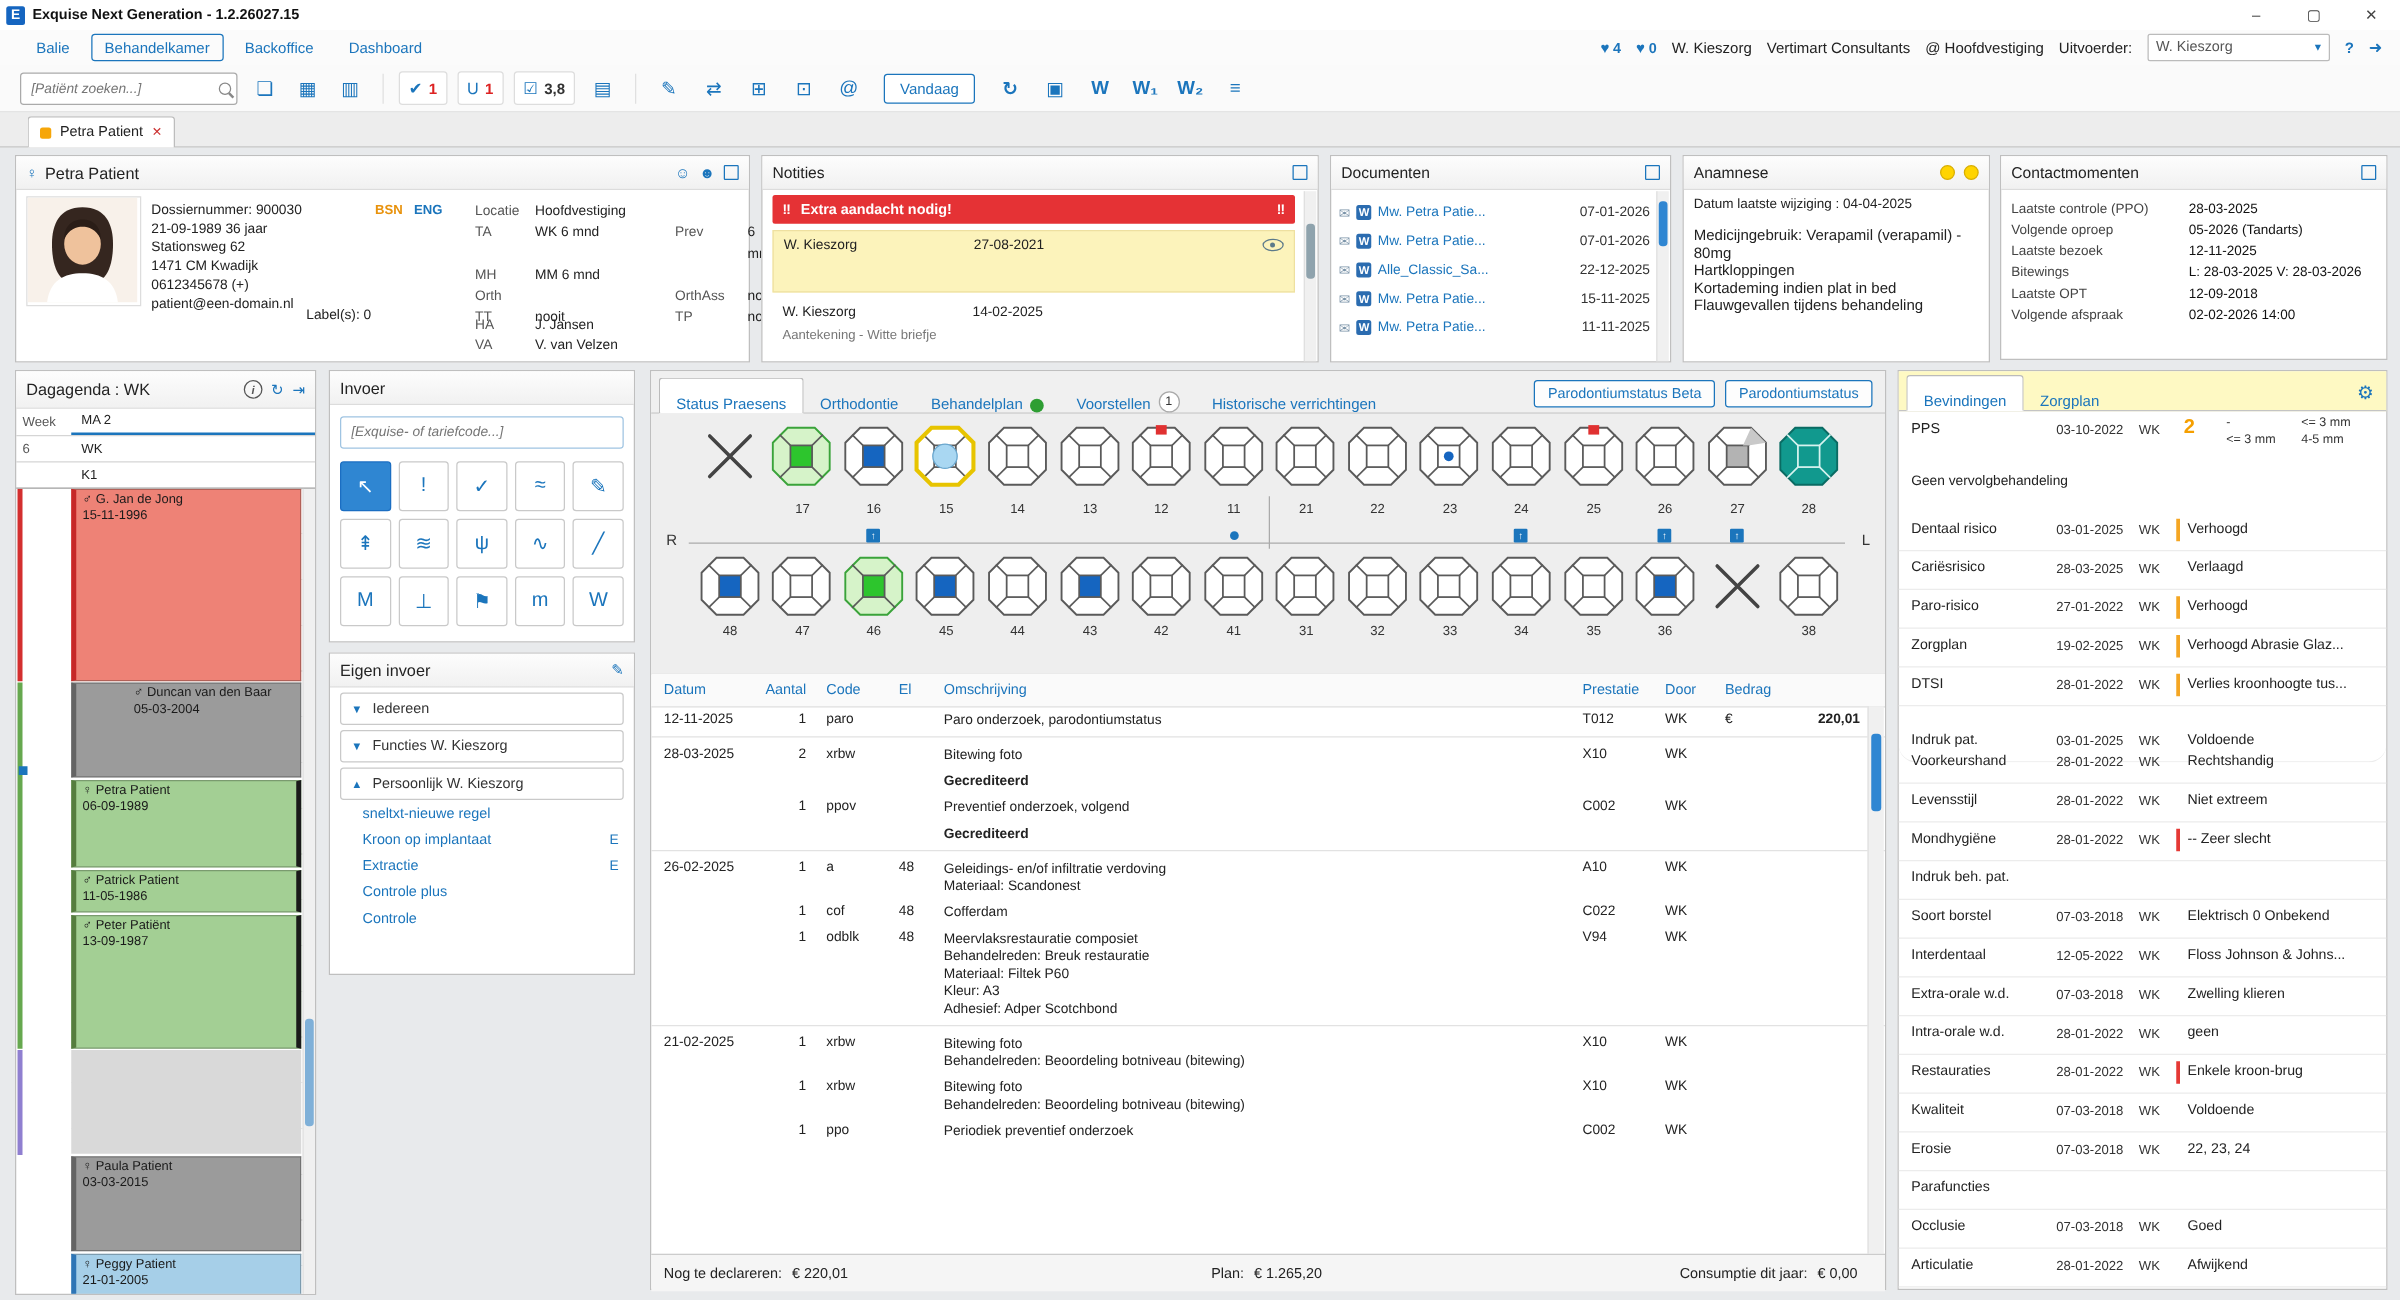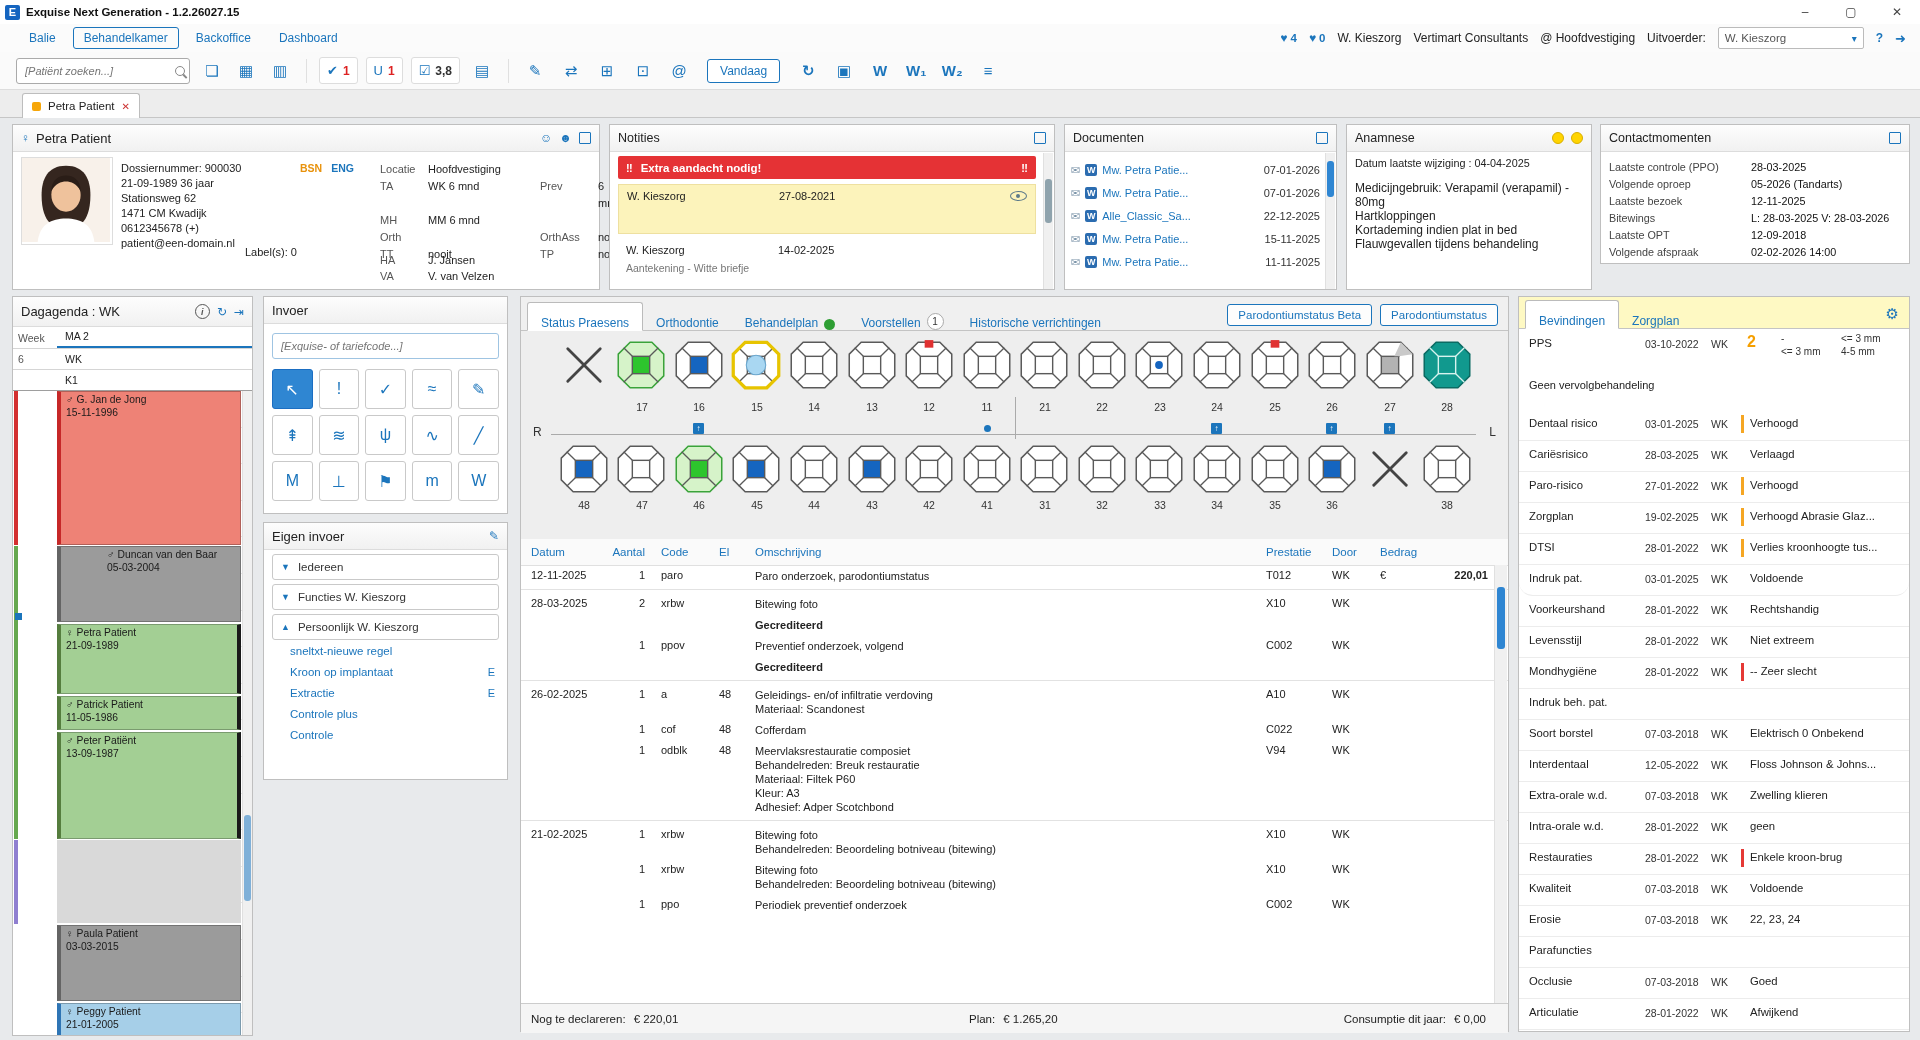--- a/index.html
+++ b/index.html
@@ -409,21 +409,21 @@
       <div class="an-mod">Datum laatste wijziging : 04-04-2025</div>
       <div>
           <div class="an-line">Medicijngebruik: Verapamil (verapamil) - 80mg</div>
           <div class="an-line">Hartkloppingen</div>
           <div class="an-line">Kortademing indien plat in bed</div>
           <div class="an-line">Flauwgevallen tijdens behandeling</div>
         </div>
     </div>
   </div>
 
-  <div class="panel" style="left:1600px;top:124px;width:310px;height:140px;">
+  <div class="panel" style="left:1600px;top:124px;width:310px;height:164px;">
     <div class="panel-h">
       <span>Contactmomenten</span>
       <span class="sp">
           <span class="expand"></span>
         </span>
     </div>
     <div>
         <div class="cm-row" style="top: 36px;">
           <span class="cm-k">Laatste controle (PPO)</span>
           <span class="cm-v">28-03-2025</span>
@@ -501,21 +501,21 @@
       <div class="appt salmon" style="top: 0px; height: 154px;">
             <div class="aline">♂ G. Jan de Jong</div>
             <div class="aline">15-11-1996</div>
           </div>
           <div class="appt gray" style="top: 155px; height: 76px; padding-left: 46px;">
             <div class="aline">♂ Duncan van den Baar</div>
             <div class="aline">05-03-2004</div>
           </div>
           <div class="appt green" style="top: 233px; height: 70px;">
             <div class="aline">♀ Petra Patient</div>
-            <div class="aline">21-09-1989</div>
+            <div class="aline">06-09-1989</div>
           </div>
           <div class="appt green" style="top: 305px; height: 34px;">
             <div class="aline">♂ Patrick Patient</div>
             <div class="aline">11-05-1986</div>
           </div>
           <div class="appt green" style="top: 341px; height: 107px;">
             <div class="aline">♂ Peter Patiënt</div>
             <div class="aline">13-09-1987</div>
           </div>
           <div class="appt gray" style="top: 534px; height: 76px;">
@@ -1216,21 +1216,21 @@
           <span class="b-bar orange"></span>
           <span class="b-v">Verhoogd  Abrasie Glaz...</span>
         </div>
         <div class="brow" style="top: 124px;">
           <span class="b-l">DTSI</span>
           <span class="b-d">28-01-2022</span>
           <span class="b-w">WK</span>
           <span class="b-bar orange"></span>
           <span class="b-v">Verlies kroonhoogte tus...</span>
         </div>
-        <div class="brow" style="top: 155px; border-radius: 14px;">
+        <div class="brow" style="top: 169px; border-radius: 14px;">
           <span class="b-l">Indruk pat.</span>
           <span class="b-d">03-01-2025</span>
           <span class="b-w">WK</span>
           <span class="b-v">Voldoende</span>
         </div>
         <div class="brow" style="top: 186px;">
           <span class="b-l">Voorkeurshand</span>
           <span class="b-d">28-01-2022</span>
           <span class="b-w">WK</span>
           <span class="b-v">Rechtshandig</span>

